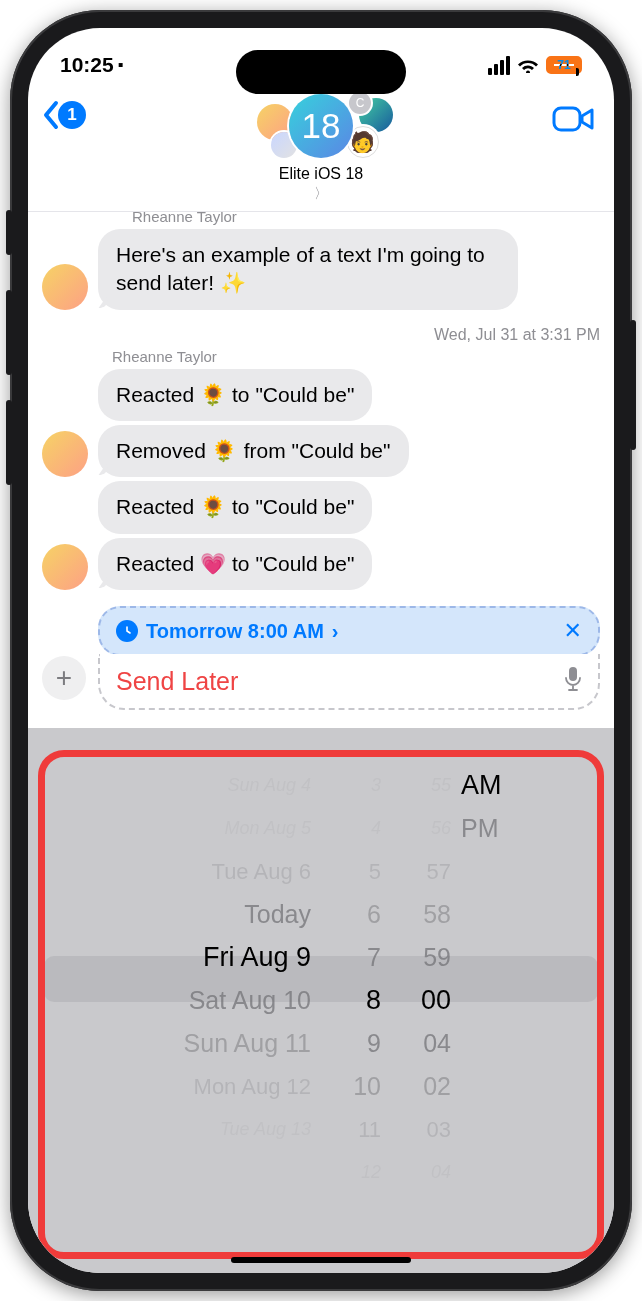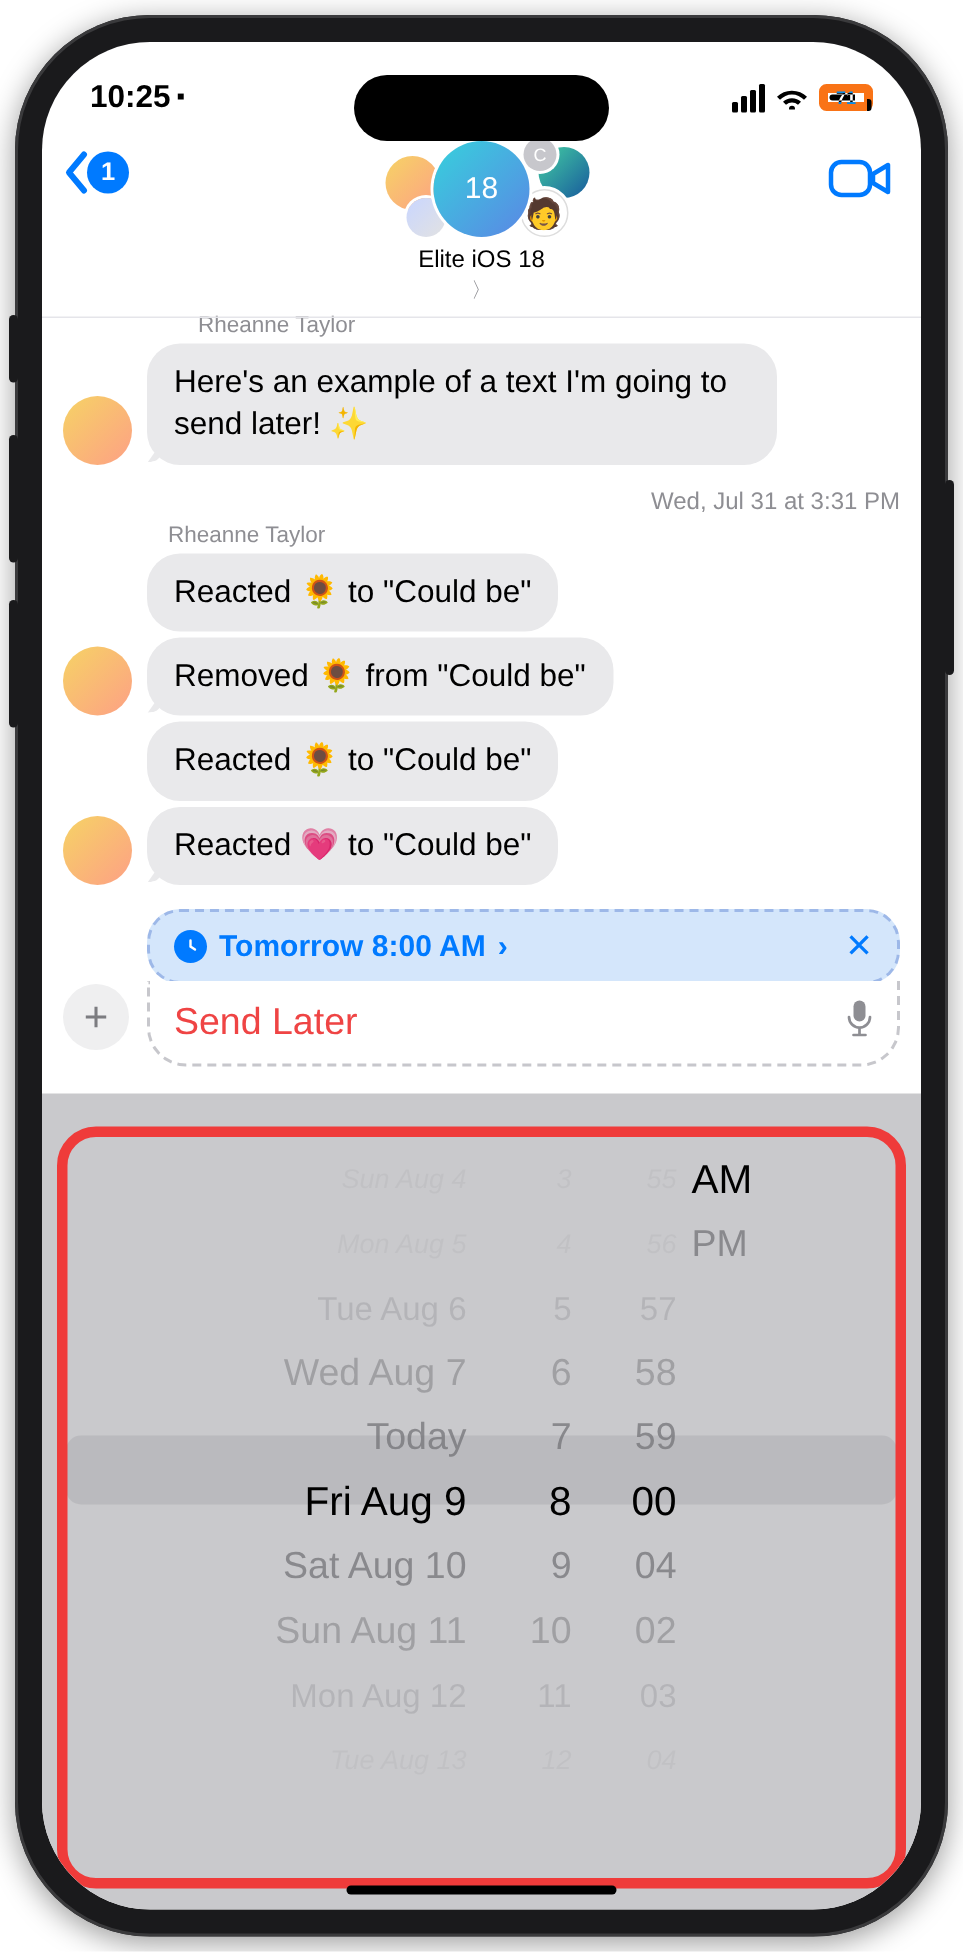--- a/index.html
+++ b/index.html
@@ -63,21 +63,21 @@
   .status-right { display: flex; align-items: center; gap: 7px; }
   .lock-square { font-size: 16px; }
   .signal-bars { display: flex; align-items: flex-end; gap: 2px; }
   .signal-bars span { width: 4px; background:#000; border-radius:1px; }
   .signal-bars span:nth-child(1){height:7px}
   .signal-bars span:nth-child(2){height:11px}
   .signal-bars span:nth-child(3){height:15px}
   .signal-bars span:nth-child(4){height:19px}
   .wifi-icon svg { display:block; }
   .battery {
-    width: 36px; height: 18px; border: 6px solid #f97316; border-radius: 5px;
+    width: 36px; height: 18px; border: 8px solid #f97316; border-radius: 5px;
     position: relative; display:flex; align-items:center; justify-content:center;
     font-size: 12px; font-weight: 700;
   }
   .battery::after {
     content:""; position:absolute; right:-5px; top:4px; width:3px; height:8px;
     background:#000; border-radius: 0 2px 2px 0;
   }
   .battery-fill {
     position:absolute; left:1px; top:1px; bottom:1px; width:71%;
     background:#000; border-radius:2px 0 0 2px; z-index:0;
@@ -113,21 +113,21 @@
     height: 70px;
     display:flex;
     justify-content:center;
     align-items:center;
   }
   .av { border-radius:50%; position:absolute; background-size:cover; box-shadow: 0 0 0 2px #fff; }
   .av-main {
     width:64px; height:64px; top:2px; left:68px; z-index:5;
     background: linear-gradient(135deg,#36d1dc,#5b86e5);
     display:flex; align-items:center; justify-content:center;
-    color:#fff; font-size:20px; font-weight:300;
+    color:#fff; font-size:35px; font-weight:300;
   }
   .av1 { width:36px;height:36px; top:12px; left:36px; background:linear-gradient(135deg,#f6d365,#fda085); z-index:2; }
   .av2 { width:26px;height:26px; top:40px; left:50px; background:linear-gradient(135deg,#C9D6FF,#E2E2E2); z-index:3; }
   .av3 { width:22px;height:22px; top:0px; left:128px; background:#c7c7cc; color:#fff; font-size:12px; display:flex;align-items:center;justify-content:center; z-index:4; }
   .av4 { width:34px;height:34px; top:6px; left:138px; background:linear-gradient(135deg,#43cea2,#185a9d); z-index:3; }
   .av5 { width:32px;height:32px; top:34px; left:126px; background:#fff; border:1px solid #ddd; z-index:4;
          display:flex;align-items:center;justify-content:center; font-size:20px; }
   .header-title {
     position:absolute; bottom:8px; left:0; right:0;
     text-align:center; font-size:16px; color:#000;
@@ -387,21 +387,20 @@
       </div>
     </div>
 
     <div class="picker-zone">
       <div class="red-box"></div>
       <div class="picker">
         <div class="wheel w-date" id="wheel-date">
             <div class="row f4">Sun Aug 4</div>
             <div class="row f4">Mon Aug 5</div>
             <div class="row f3">Tue Aug 6</div>
-            <div class="row f2">Wed Aug 7</div>
             <div class="row f1">Today</div>
             <div class="row sel">Fri Aug 9</div>
             <div class="row f1">Sat Aug 10</div>
             <div class="row f2">Sun Aug 11</div>
             <div class="row f3">Mon Aug 12</div>
             <div class="row f4">Tue Aug 13</div>
           </div>
         <div class="wheel w-hour" id="wheel-hour">
             <div class="row f4">3</div>
             <div class="row f4">4</div>

